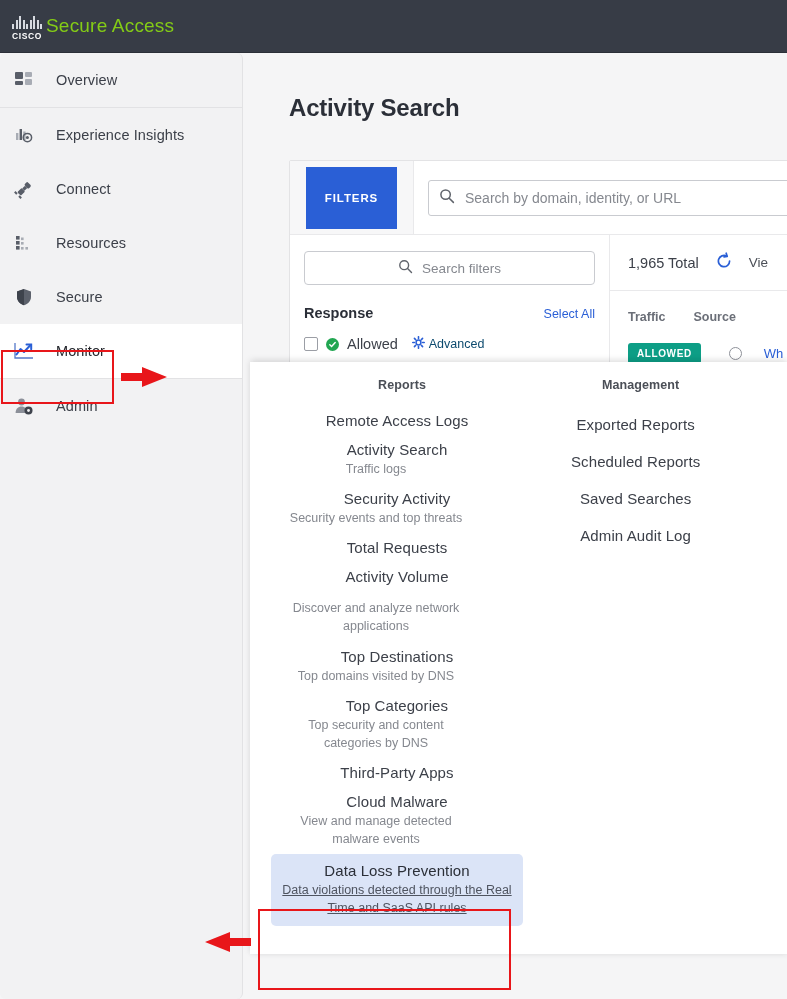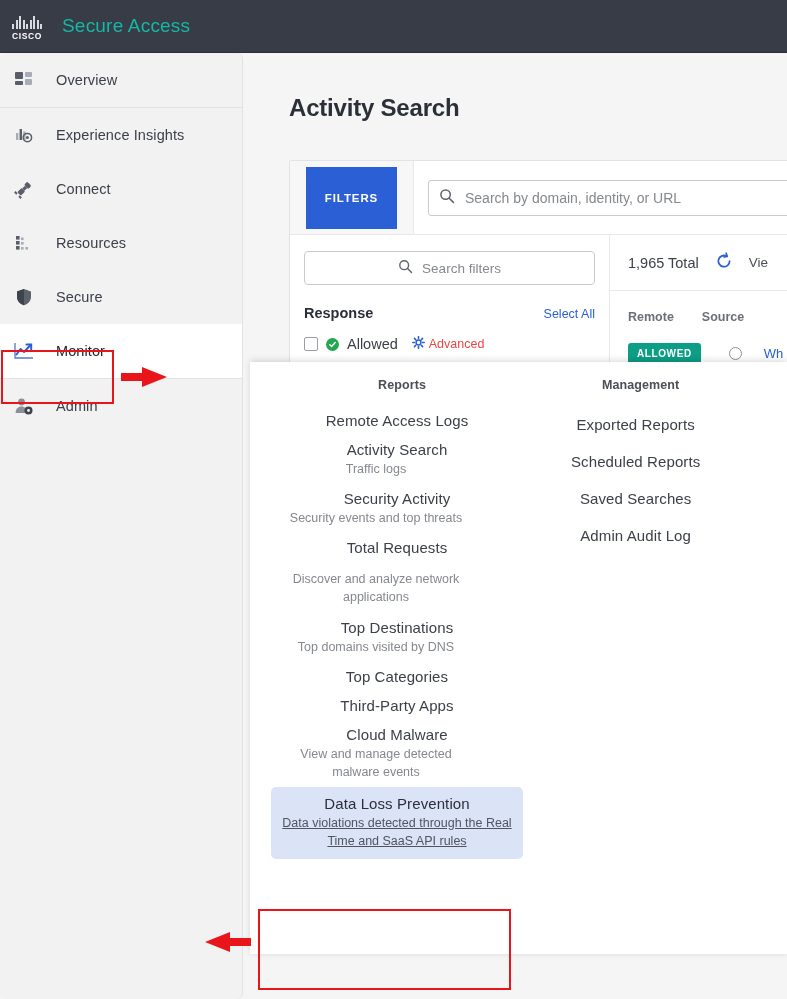--- a/index.html
+++ b/index.html
@@ -26,22 +26,21 @@
     align-items: center; justify-content: flex-end;
   }
   .cisco-bars { display: flex; align-items: flex-end; height: 13px; gap: 1.5px; }
   .cisco-bars i { display: block; width: 2px; background: #d7dae0; }
   .cisco-word {
     font-size: 8.5px; font-weight: bold; color: #ffffff;
     letter-spacing: 0.6px; margin-top: 2px;
     font-family: "Liberation Sans", sans-serif;
   }
   .app-title {
-    margin-left: 16px;
-    font-size: 19px; color: #14b8a6; font-weight: 400;
+    font-size: 19px; color: #84cc16; font-weight: 400;
     letter-spacing: .2px;
   }
 
   
   .sidebar {
     position: absolute; top: 53px; left: 0;
     width: 243px; height: 946px;
     background: #f2f2f3;
     border-right: 1px solid #e2e2e4;
     border-radius: 6px;
@@ -161,21 +160,21 @@
     width: 14px; height: 14px; border: 1px solid #9b9ea5;
     border-radius: 2px; background: #fff; flex: 0 0 14px;
   }
   .dot-ok {
     width: 13px; height: 13px; border-radius: 50%;
     background: #21a651; flex: 0 0 13px;
     display: flex; align-items: center; justify-content: center;
   }
   .filter-row .nm { font-size: 14.5px; color: #3c4049; }
   .adv { display: flex; align-items: center; gap: 4px; margin-left: 6px; }
-  .adv .txt { font-size: 12.5px; color: #ef4444; }
+  .adv .txt { font-size: 12.5px; color: #0c4a6e; }
 
   .results-col { flex: 1; padding: 0; }
   .results-top {
     height: 56px; display: flex; align-items: center;
     padding: 0 0 0 18px; gap: 16px;
     border-bottom: 1px solid #e9e9eb;
   }
   .results-top .total { font-size: 14.5px; color: #3c4049; }
   .results-top .view { font-size: 13.5px; color: #4b4f57; }
   .results-head {
@@ -414,21 +413,21 @@
             <span class="total">1,965 Total</span>
             <span>
               <svg width="18" height="18" viewBox="0 0 18 18">
                 <path d="M14.6 9 A5.6 5.6 0 1 1 11.6 4.1" fill="none" stroke="#2a5fd6" stroke-width="1.7" stroke-linecap="round"></path>
                 <path d="M11.2 1.2 L12.2 4.4 L9 4.9" fill="none" stroke="#2a5fd6" stroke-width="1.7" stroke-linecap="round" stroke-linejoin="round"></path>
               </svg>
             </span>
             <span class="view">Vie</span>
           </div>
           <div class="results-head">
-            <span>Remote</span>
+            <span>Traffic</span>
             <span>Source</span>
           </div>
           <div class="results-rows">
             <span class="badge-allowed">ALLOWED</span>
             <span class="row-link">
               <span class="circ"></span>
               <span>Wh</span>
             </span>
           </div>
         </div>
@@ -450,28 +449,32 @@
           <div class="md">Traffic logs</div>
         </div>
         <div class="menu-item">
           <div class="mt">Security Activity</div>
           <div class="md">Security events and top threats</div>
         </div>
         <div class="menu-item">
           <div class="mt">Total Requests</div>
         </div>
         <div class="menu-item">
+          <div class="mt">Activity Volume</div>
+        </div>
+        <div class="menu-item">
           <div class="md">Discover and analyze network applications</div>
         </div>
         <div class="menu-item">
           <div class="mt">Top Destinations</div>
           <div class="md">Top domains visited by DNS</div>
         </div>
         <div class="menu-item">
           <div class="mt">Top Categories</div>
+          <div class="md">Top security and content categories by DNS</div>
         </div>
         <div class="menu-item">
           <div class="mt">Third-Party Apps</div>
         </div>
         <div class="menu-item">
           <div class="mt">Cloud Malware</div>
           <div class="md">View and manage detected malware events</div>
         </div>
         <div class="menu-item selected">
           <div class="mt">Data Loss Prevention</div>

